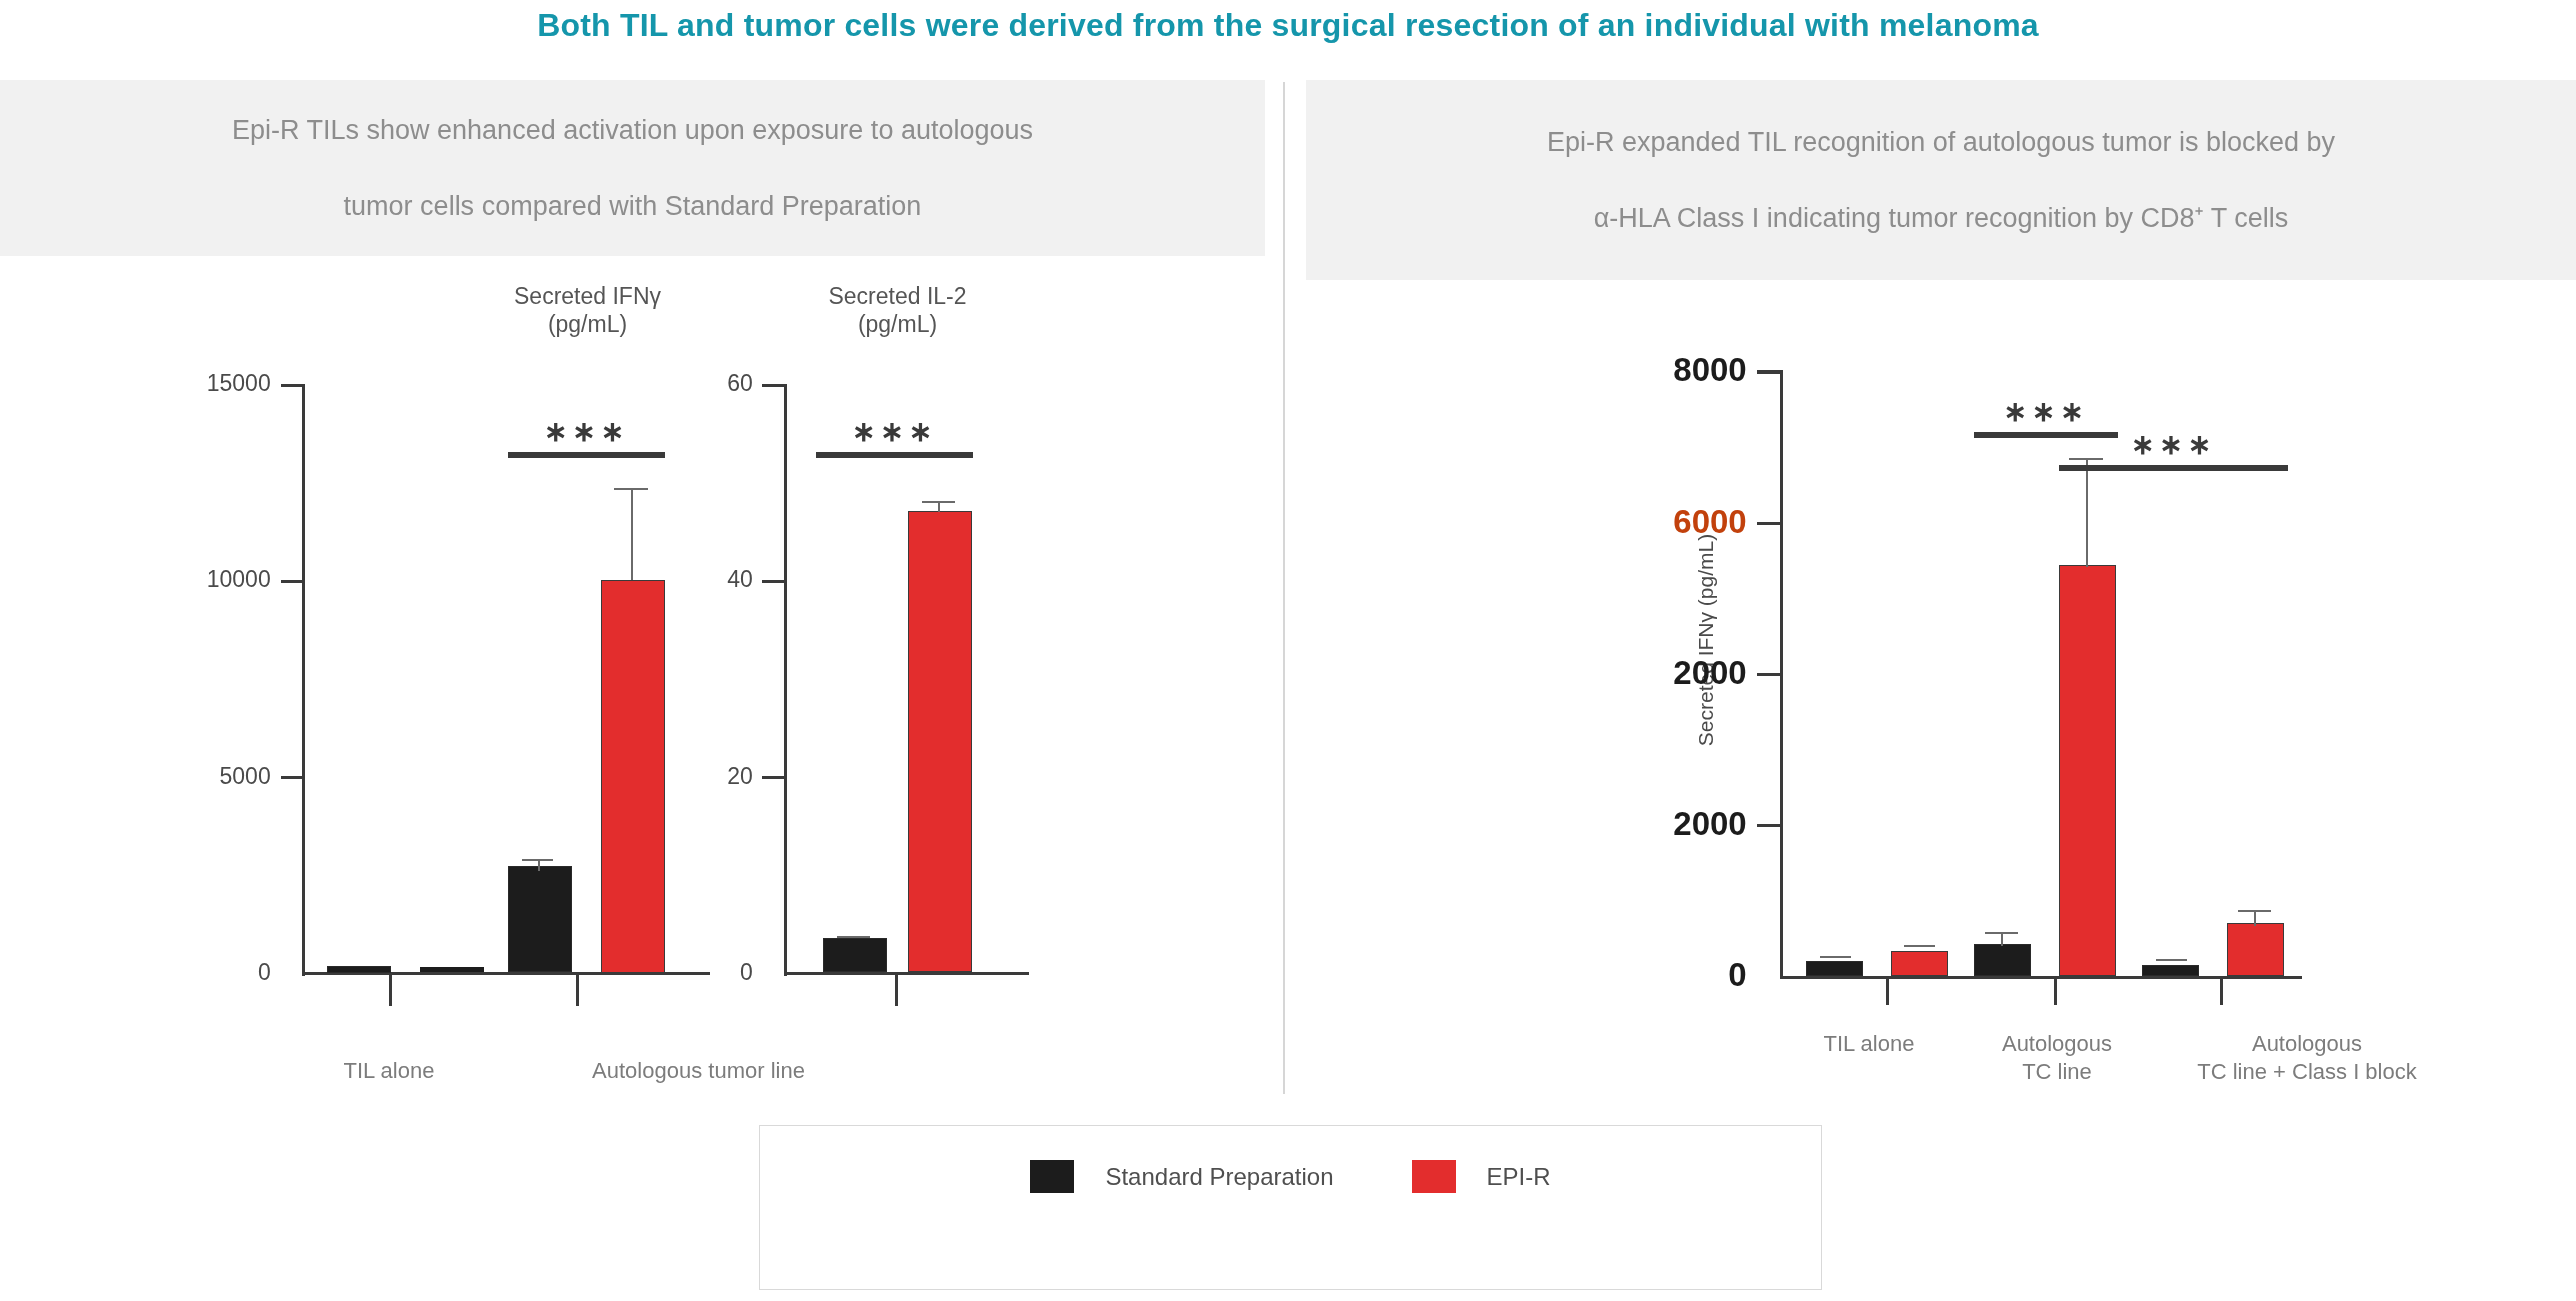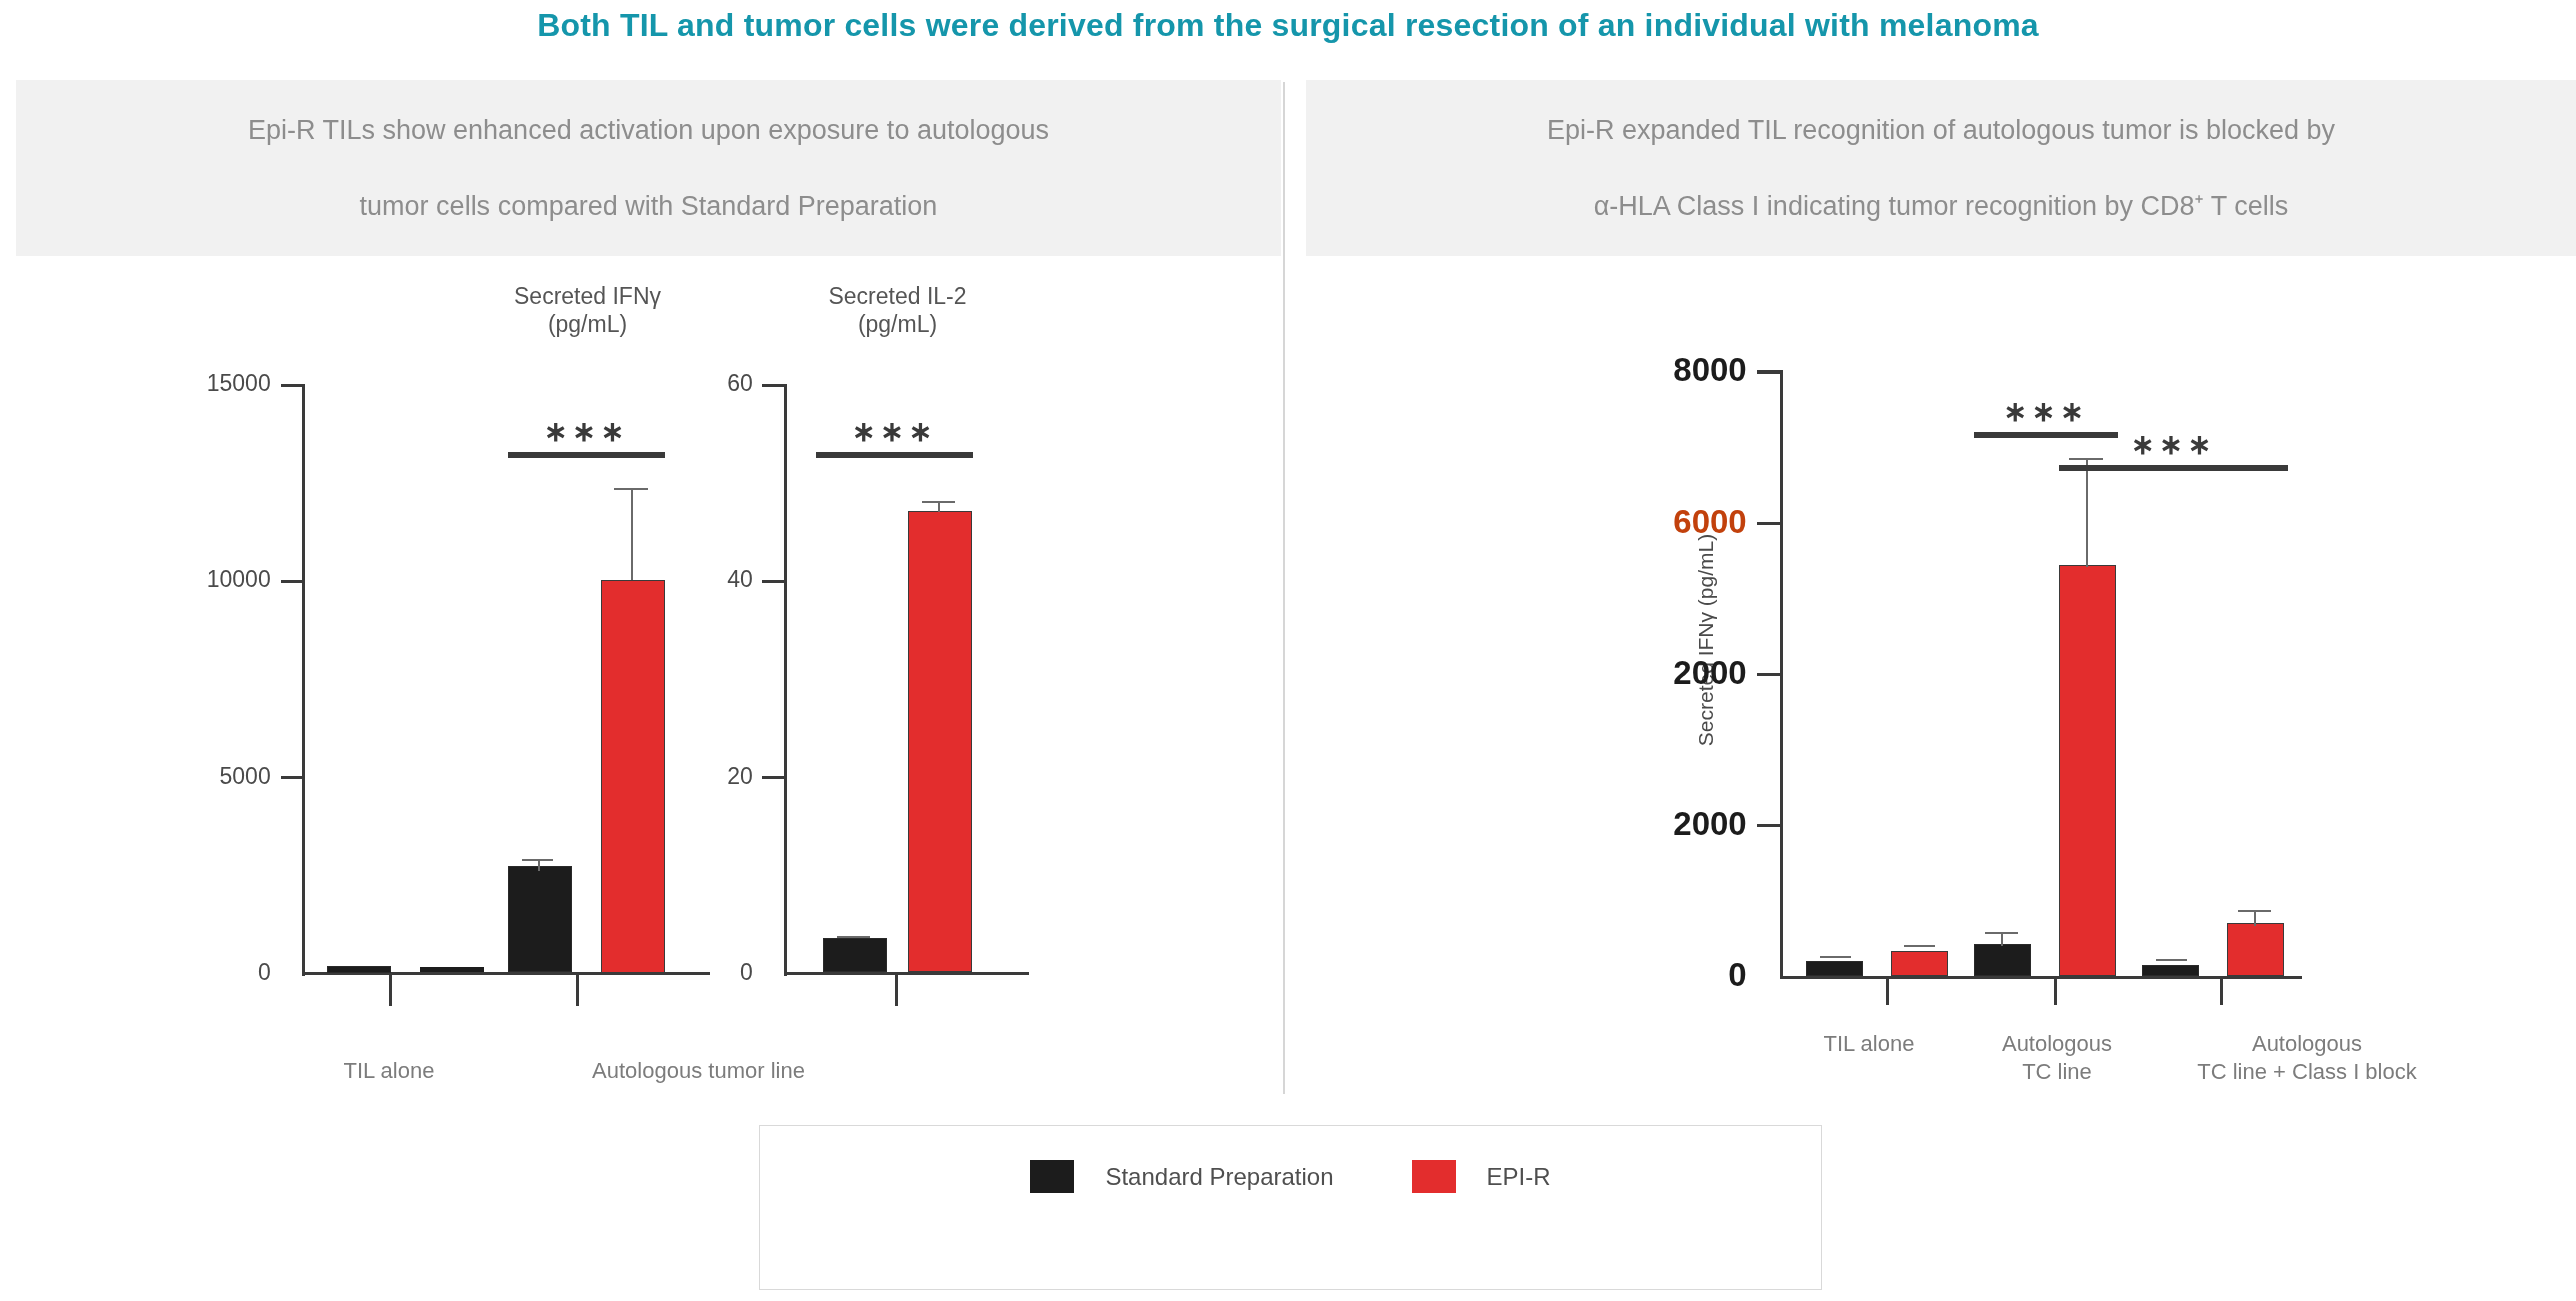--- a/index.html
+++ b/index.html
@@ -23,22 +23,22 @@
   
   .panel-head{
     position:absolute;
     background:#f1f1f1;
     color:#8d8d8d;
     font-size:27px;
     line-height:38px;
     text-align:center;
     display:flex;align-items:center;justify-content:center;
   }
-  #head-left {left:0px;   top:80px; width:1265px; height:176px;margin-left:16px;}
-  #head-right{left:1306px;top:80px; width:1270px; height:176px;}
+  #head-left {left:0px;   top:80px; width:1265px; height:176px;}
+  #head-right{left:1306px;top:80px; width:1270px; height:200px;}
   .panel-head span{display:block;padding:0 33px;}
 
   #divider{
     position:absolute; left:1283px; top:82px;
     width:2.4px; height:1012px;
     background:#d6d6d6;
   }
 
   
   .plot{position:absolute;}

